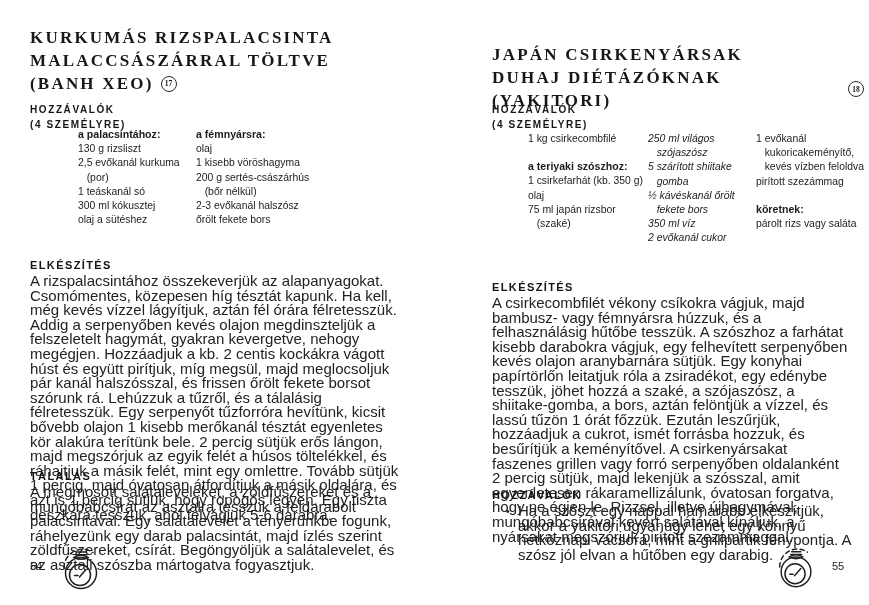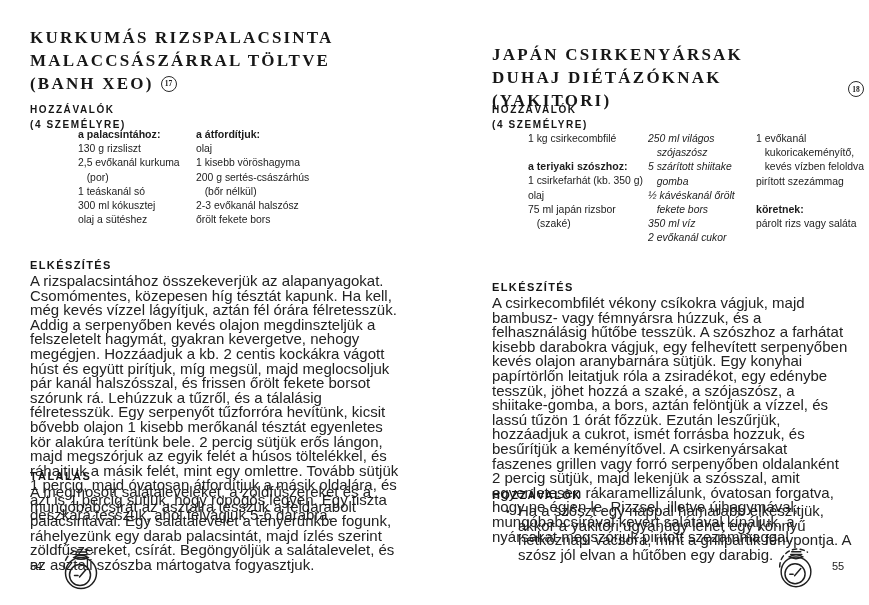--- a/index.html
+++ b/index.html
@@ -82,21 +82,21 @@
     <div class="ing-col" style="left:0; width:116px;">
       <div class="ing-col-header">a palacsintához:</div>
       <div class="pre">130 g rizsliszt
 2,5 evőkanál kurkuma
 &nbsp;&nbsp;&nbsp;(por)
 1 teáskanál só
 300 ml kókusztej
 olaj a sütéshez</div>
     </div>
     <div class="ing-col" style="left:118px; width:120px;">
-      <div class="ing-col-header">a átfordítjuk:</div>
+      <div class="ing-col-header">a fémnyársra:</div>
       <div class="pre">olaj
 1 kisebb vöröshagyma
 200 g sertés-császárhús
 &nbsp;&nbsp;&nbsp;(bőr nélkül)
 2-3 evőkanál halszósz
 őrölt fekete bors</div>
     </div>
   </div>
 
   <div class="abs sec-heading" style="top:259px; left:0;">ELKÉSZÍTÉS</div>

